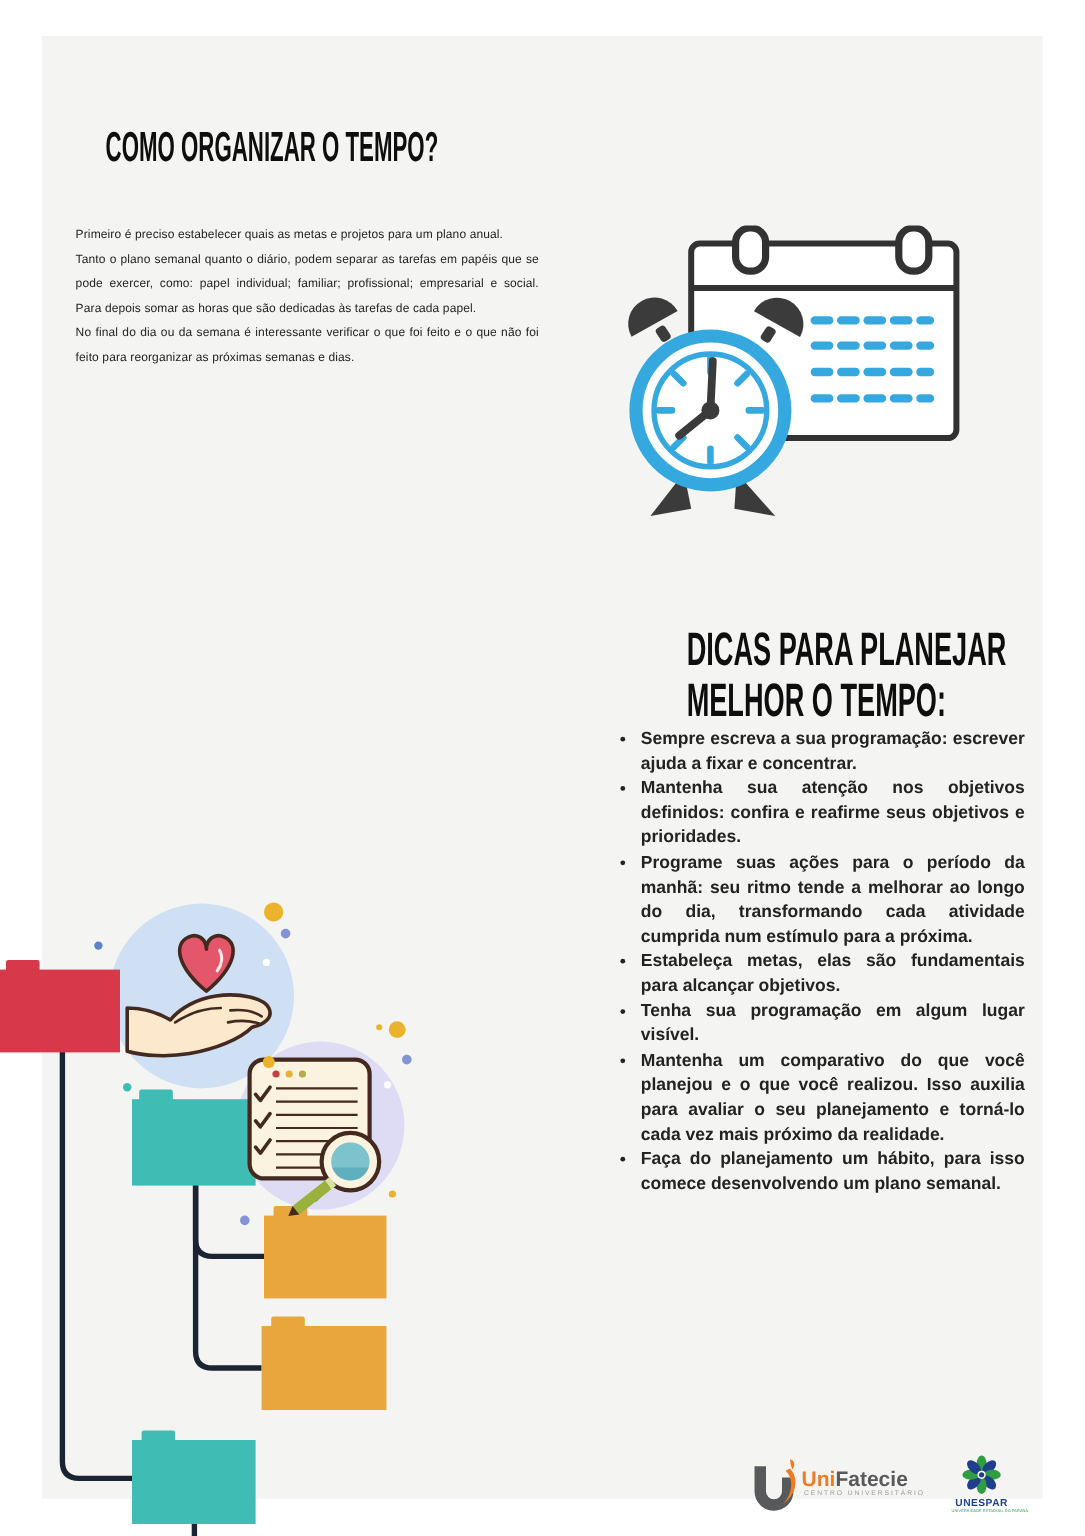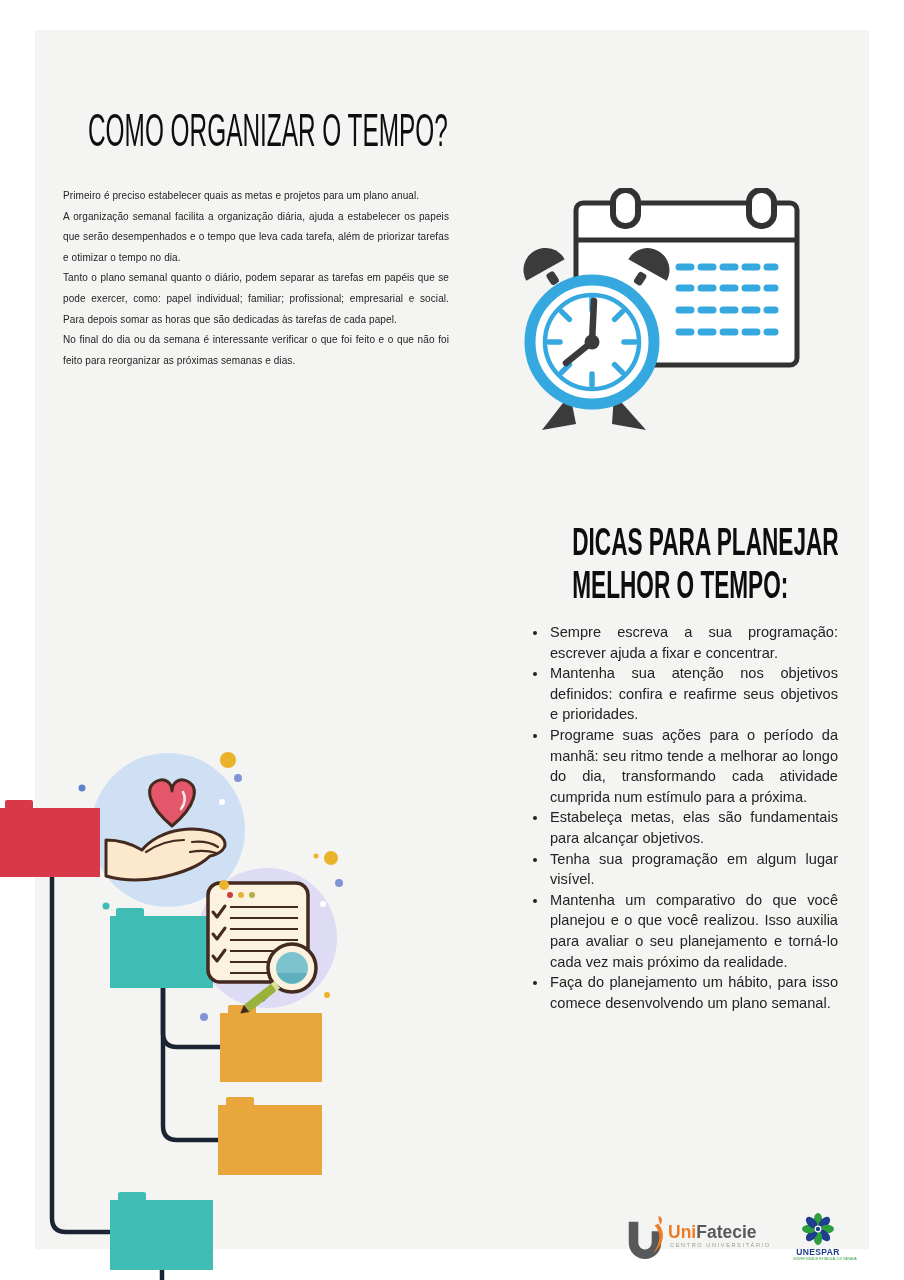--- a/index.html
+++ b/index.html
@@ -3,39 +3,39 @@
 <meta charset="utf-8">
 <style>
   html,body{margin:0;padding:0;}
   body{
     width:904px;height:1280px;position:relative;background:#ffffff;
     font-family:"Liberation Sans", sans-serif;overflow:hidden;color:#222;
   }
   .panel{position:absolute;left:35px;top:30px;width:834px;height:1219px;background:var(--panel);}
   .title{
     position:absolute;left:88px;top:103px;margin:0;
-    font-size:46px;font-weight:400;color:var(--heading);white-space:nowrap;letter-spacing:0;
+    font-size:35px;font-weight:700;color:var(--heading);white-space:nowrap;letter-spacing:0;
   }
   .title .squeeze{display:inline-block;transform:scaleX(0.53);transform-origin:0 0;}
   .intro{
     position:absolute;left:63px;top:186px;width:386px;
     font-size:10px;line-height:20.6px;color:var(--ink);
     text-align:justify;letter-spacing:0.1px;
   }
   .intro p{margin:0;}
   .tips-heading{
     position:absolute;left:505px;top:481px;width:320px;text-align:right;
     font-size:39px;line-height:43px;font-weight:800;color:var(--heading);margin-top:39px;
   }
   .tips-heading .squeeze-c{white-space:nowrap;transform:scaleX(0.58);transform-origin:50% 0;}
   .tips{
     position:absolute;left:514px;top:606px;width:340px;
     font-size:14.6px;line-height:20.6px;color:var(--ink);text-align:justify;
   }
-  .tips ul{margin:16px;padding-left:18px;}
+  .tips ul{margin:0;padding-left:18px;font-weight:bold;}
   .tips li{padding-left:2px;}
   .illus{position:absolute;}
   
   .unifatecie{position:absolute;left:624px;top:1216px;width:132px;height:42px;text-align:center;}
   .uf-mark{position:absolute;left:0;top:0;}
   .uf-text{position:absolute;left:44px;top:6px;font-size:17.5px;font-weight:700;white-space:nowrap;}
   .uf-uni{color:var(--logoOrange);}
   .uf-fat{color:var(--logoGray);}
   .uf-sub{position:absolute;left:46px;top:26px;font-size:5.6px;letter-spacing:1.6px;color:var(--logoSub);white-space:nowrap;}
   .unespar{position:absolute;left:793px;top:1212px;width:50px;text-align:center;}
@@ -52,21 +52,20 @@
 </style>
 </head>
 <body>
 
 <div class="panel"></div>
 
 <h1 class="title"><span class="squeeze">COMO ORGANIZAR O TEMPO?</span></h1>
 
 <div class="intro">
   <p>Primeiro é preciso estabelecer quais as metas e projetos para um plano anual.</p>
-  <p>A organização semanal facilita a organização diária, ajuda a estabelecer os papeis que serão desempenhados e o tempo que leva cada tarefa, além de priorizar tarefas e otimizar o tempo no dia.</p>
   <p>Tanto o plano semanal quanto o diário, podem separar as tarefas em papéis que se pode exercer, como: papel individual; familiar; profissional; empresarial e social. Para depois somar as horas que são dedicadas às tarefas de cada papel.</p>
   <p>No final do dia ou da semana é interessante verificar o que foi feito e o que não foi feito para reorganizar as próximas semanas e dias.</p>
 </div>
 
 <svg class="illus" style="left:500px;top:188px;" width="305" height="252" viewBox="0 0 305 252">
 
   <rect x="76" y="15" width="221" height="162" rx="7" class="fill-white stroke-dark" stroke-width="5"></rect>
   <line x1="76" y1="52" x2="297" y2="52" class="stroke-dark" stroke-width="5"></line>
   <rect x="113" y="2" width="25" height="36" rx="12" class="fill-white stroke-dark" stroke-width="6"></rect>
   <rect x="249" y="2" width="25" height="36" rx="12" class="fill-white stroke-dark" stroke-width="6"></rect>

